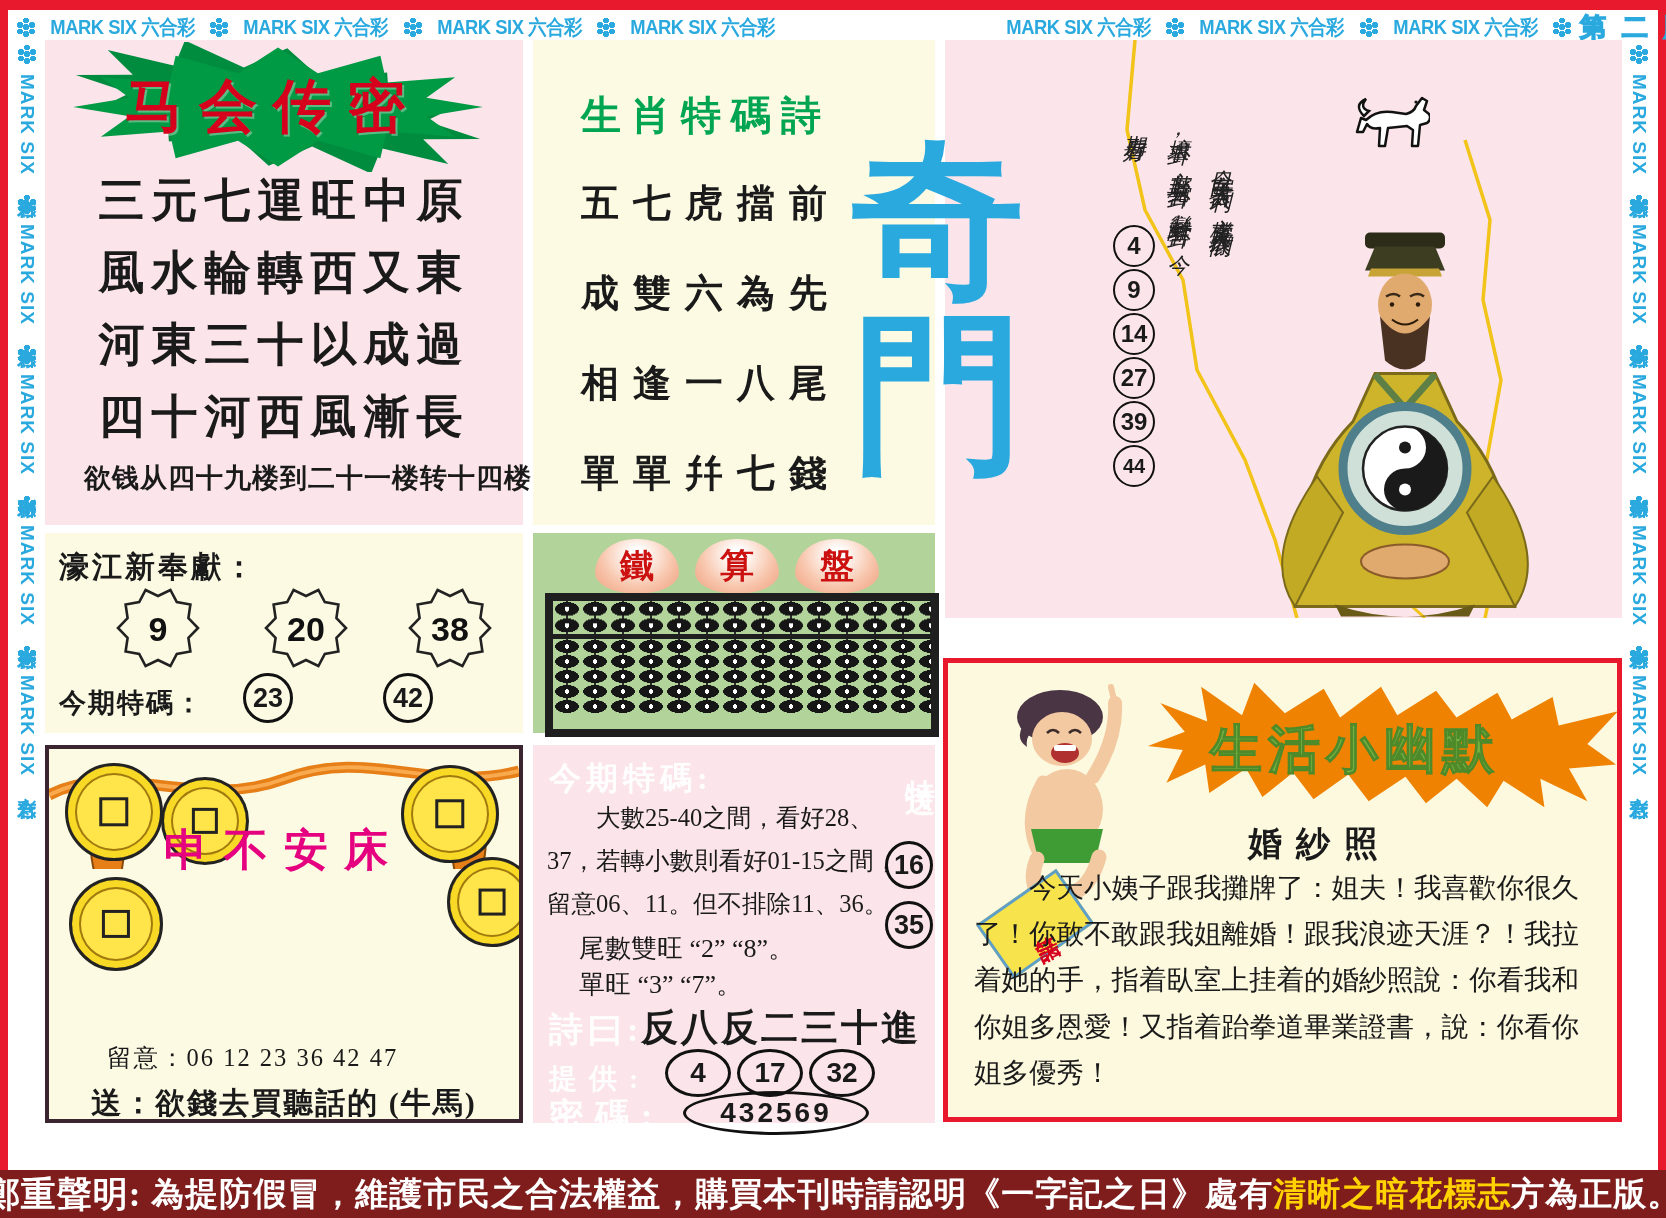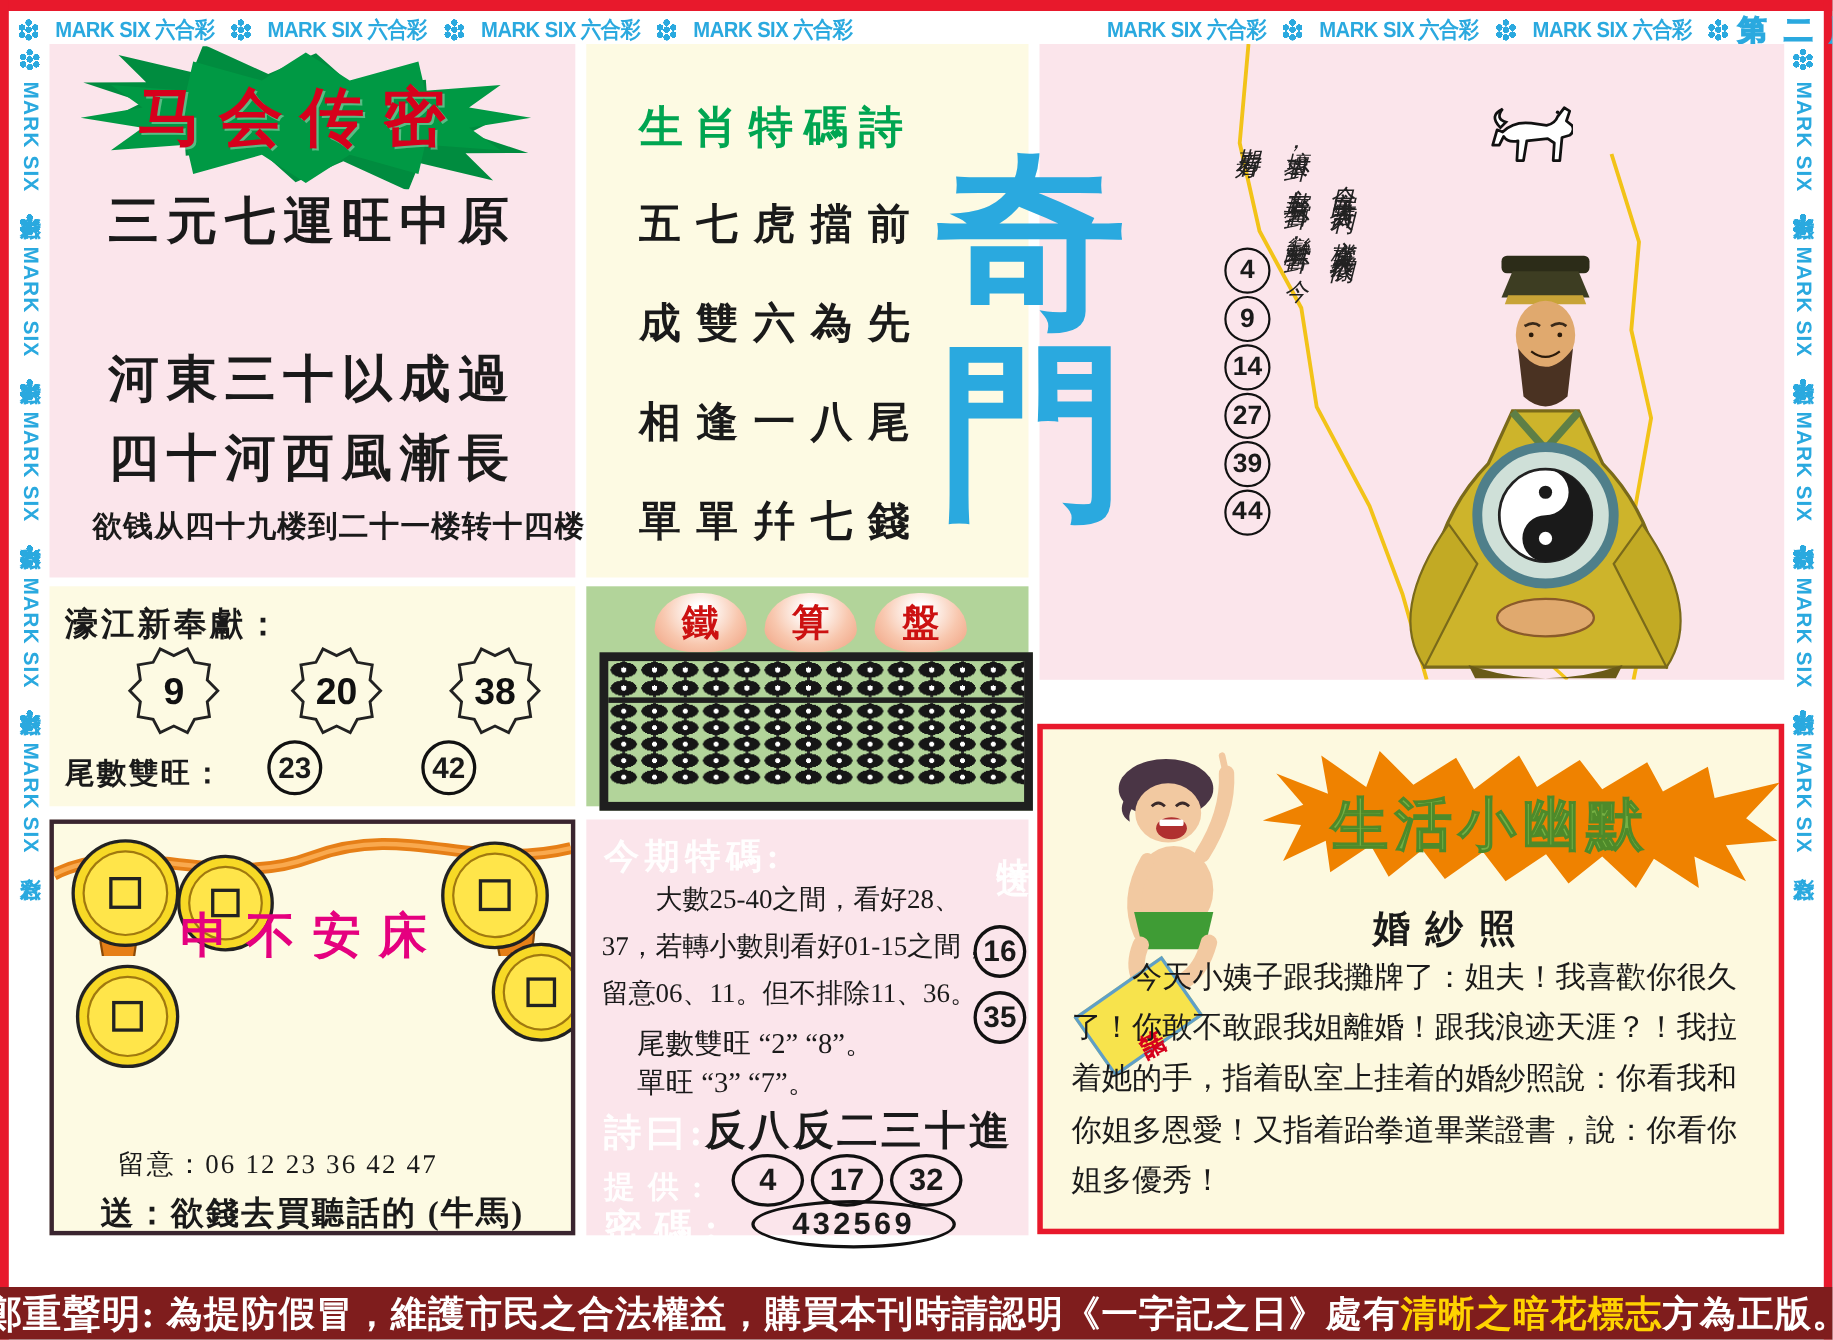--- a/index.html
+++ b/index.html
@@ -156,40 +156,41 @@
     <span class="vbrand">MARK SIX 六合彩</span>
   </div>
 
   <div class="panel pink" style="left:45px;top:40px;width:478px;height:485px;">
     <svg class="abs" style="left:18px;top:2px;" width="430" height="130" viewBox="0 0 420 124">
       <polygon fill="#008c3f" transform="rotate(9 210 62)" points="410,62 355,71 383,91 316,86 310,112 249,95 210,120 171,95 110,112 104,86 37,91 65,71 10,62 65,53 37,33 104,38 110,12 171,29 210,4 249,29 310,12 316,38 383,33 355,53"></polygon>
       <polygon fill="#009944" points="410,62 355,71 383,91 316,86 310,112 249,95 210,120 171,95 110,112 104,86 37,91 65,71 10,62 65,53 37,33 104,38 110,12 171,29 210,4 249,29 310,12 316,38 383,33 355,53"></polygon>
     </svg>
     <div class="mast-title" style="left:80px;top:28px;">马会传密</div>
     <div class="poem-line" style="top:130px;">三元七運旺中原</div>
+    <div class="poem-line" style="top:202px;">風水輪轉西又東</div>
     <div class="poem-line" style="top:274px;">河東三十以成過</div>
     <div class="poem-line" style="top:346px;">四十河西風漸長</div>
     <div class="poem-foot" style="top:420px;">欲钱从四十九楼到二十一楼转十四楼</div>
   </div>
 
   <div class="panel cream" style="left:45px;top:533px;width:478px;height:200px;">
     <div class="hj-title" style="left:14px;top:14px;">濠江新奉獻：</div>
     <svg class="starnum" style="left:70px;top:52px;" viewBox="-3 -3 86 86">
       <polygon fill="none" stroke="#222" stroke-width="2.6" points="80,40 70.4,49.9 72.4,63.5 58.8,65.9 52.4,78 40,72 27.6,78 21.2,65.9 7.6,63.5 9.6,49.9 0,40 9.6,30.1 7.6,16.5 21.2,14.1 27.6,2 40,8 52.4,2 58.8,14.1 72.4,16.5 70.4,30.1"></polygon>
       <text x="40" y="41" text-anchor="middle" dominant-baseline="central">9</text>
     </svg>
     <svg class="starnum" style="left:218px;top:52px;" viewBox="-3 -3 86 86">
       <polygon fill="none" stroke="#222" stroke-width="2.6" points="80,40 70.4,49.9 72.4,63.5 58.8,65.9 52.4,78 40,72 27.6,78 21.2,65.9 7.6,63.5 9.6,49.9 0,40 9.6,30.1 7.6,16.5 21.2,14.1 27.6,2 40,8 52.4,2 58.8,14.1 72.4,16.5 70.4,30.1"></polygon>
       <text x="40" y="41" text-anchor="middle" dominant-baseline="central">20</text>
     </svg>
     <svg class="starnum" style="left:362px;top:52px;" viewBox="-3 -3 86 86">
       <polygon fill="none" stroke="#222" stroke-width="2.6" points="80,40 70.4,49.9 72.4,63.5 58.8,65.9 52.4,78 40,72 27.6,78 21.2,65.9 7.6,63.5 9.6,49.9 0,40 9.6,30.1 7.6,16.5 21.2,14.1 27.6,2 40,8 52.4,2 58.8,14.1 72.4,16.5 70.4,30.1"></polygon>
       <text x="40" y="41" text-anchor="middle" dominant-baseline="central">38</text>
     </svg>
-    <div class="abs" style="left:14px;top:152px;font:bold 27px 'Liberation Serif',serif;letter-spacing:2px;">尾數雙旺：</div>
+    <div class="abs" style="left:14px;top:152px;font:bold 27px 'Liberation Serif',serif;letter-spacing:2px;">今期特碼：</div>
     <div class="circle-num" style="left:198px;top:140px;width:44px;height:44px;">23</div>
     <div class="circle-num" style="left:338px;top:140px;width:44px;height:44px;">42</div>
   </div>
 
   <div class="panel cream forum" style="left:45px;top:745px;width:478px;height:378px;">
     <svg class="abs" style="left:0;top:0;" width="470" height="120" viewBox="0 0 470 120">
       <path d="M0,46 C70,10 150,62 235,30 S 380,44 470,22" fill="none" stroke="#e67f17" stroke-width="11"></path>
       <path d="M0,46 C70,10 150,62 235,30 S 380,44 470,22" fill="none" stroke="#f9a94e" stroke-width="4"></path>
       <path d="M58,40 q-26,46 -10,92 l14,-10 8,14 q10,-48 6,-88" fill="#e67f17" stroke="#8a4a08" stroke-width="2"></path>
       <path d="M418,36 q30,46 12,92 l-14,-10 -8,14 q-12,-48 -6,-90" fill="#e67f17" stroke="#8a4a08" stroke-width="2"></path>
@@ -263,21 +264,21 @@
       <circle cx="66" cy="12" r="1.6" fill="#111"></circle>
     </svg>
     <div class="vtext" style="left:262px;top:112px;height:460px;">今日寅時大吉大利，玄機真人披衣閒</div>
     <div class="vtext" style="left:220px;top:80px;height:500px;">壇求卦，主卦屬兑宮卦，變卦離宮卦，今</div>
     <div class="vtext" style="left:176px;top:78px;height:160px;">期看好：</div>
     <div class="circle-num" style="left:168px;top:185px;width:38px;height:38px;border-width:2.5px;font-size:24px;">4</div>
     <div class="circle-num" style="left:168px;top:229px;width:38px;height:38px;border-width:2.5px;font-size:24px;">9</div>
     <div class="circle-num" style="left:168px;top:273px;width:38px;height:38px;border-width:2.5px;font-size:24px;">14</div>
     <div class="circle-num" style="left:168px;top:317px;width:38px;height:38px;border-width:2.5px;font-size:24px;">27</div>
     <div class="circle-num" style="left:168px;top:361px;width:38px;height:38px;border-width:2.5px;font-size:24px;">39</div>
-    <div class="circle-num" style="left:168px;top:405px;width:38px;height:38px;border-width:2.5px;font-size:24px;font-family:Liberation Mono, monospace;">44</div>
+    <div class="circle-num" style="left:168px;top:405px;width:38px;height:38px;border-width:2.5px;font-size:20px;">44</div>
     <svg class="abs" style="left:295px;top:175px;" width="330" height="403" viewBox="0 0 330 400">
       <rect x="125" y="16" width="80" height="16" rx="5" fill="#2c2c18"></rect>
       <path d="M135,30 h60 l10,24 h-80 z" fill="#3d3d22"></path>
       <path d="M131,52 h68 l3,8 h-74 z" fill="#c8a437"></path>
       <ellipse cx="165" cy="88" rx="27" ry="31" fill="#e0a96e"></ellipse>
       <path d="M146,80 q8,-5 14,0 M170,80 q8,-5 14,0" stroke="#3a2a1a" stroke-width="2.5" fill="none"></path>
       <circle cx="152" cy="88" r="2.2" fill="#2a1a0a"></circle>
         <circle cx="178" cy="88" r="2.2" fill="#2a1a0a"></circle>
       <path d="M140,100 q25,34 50,0 l-5,44 q-20,18 -40,0 z" fill="#4a3222"></path>
       <path d="M152,103 q13,10 26,0" stroke="#2a1a0a" stroke-width="2" fill="none"></path>

